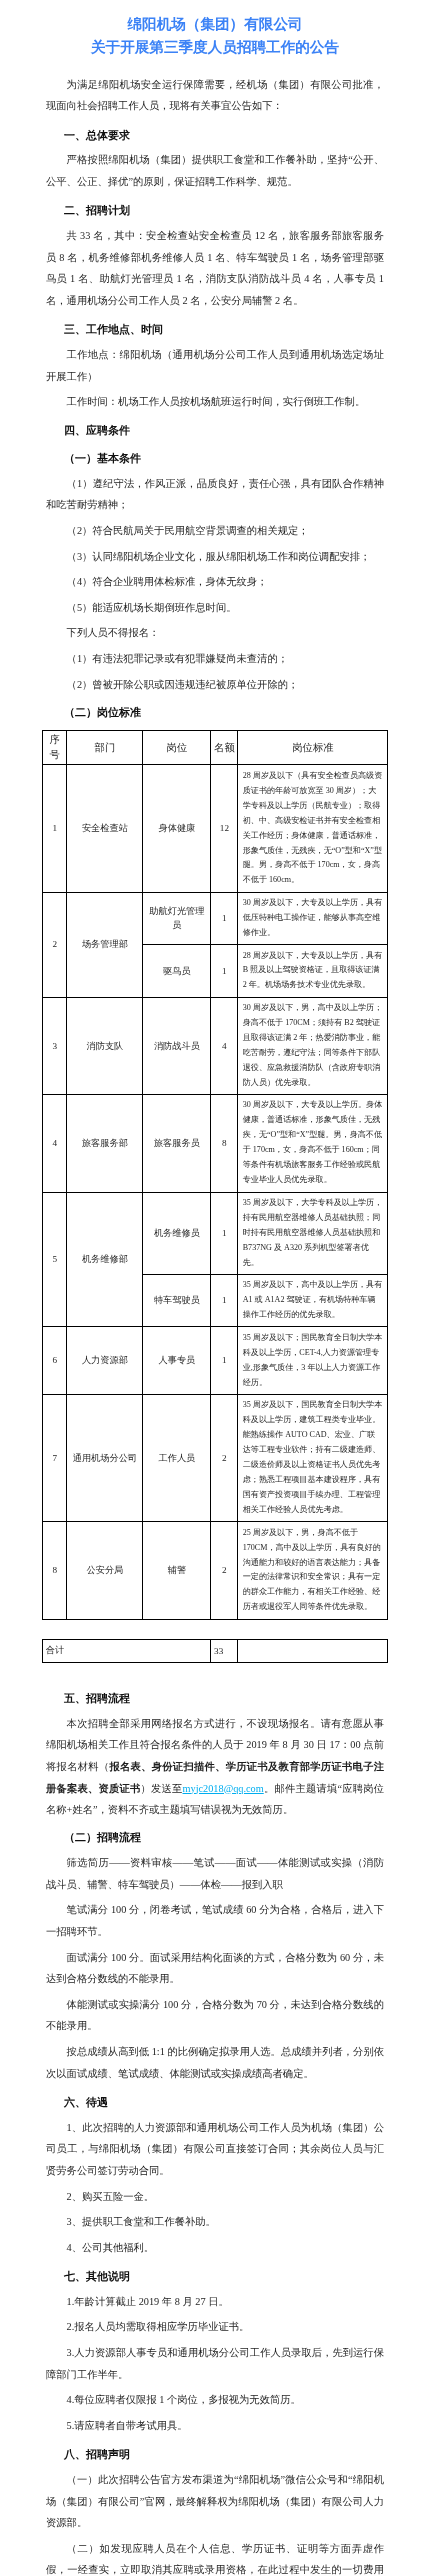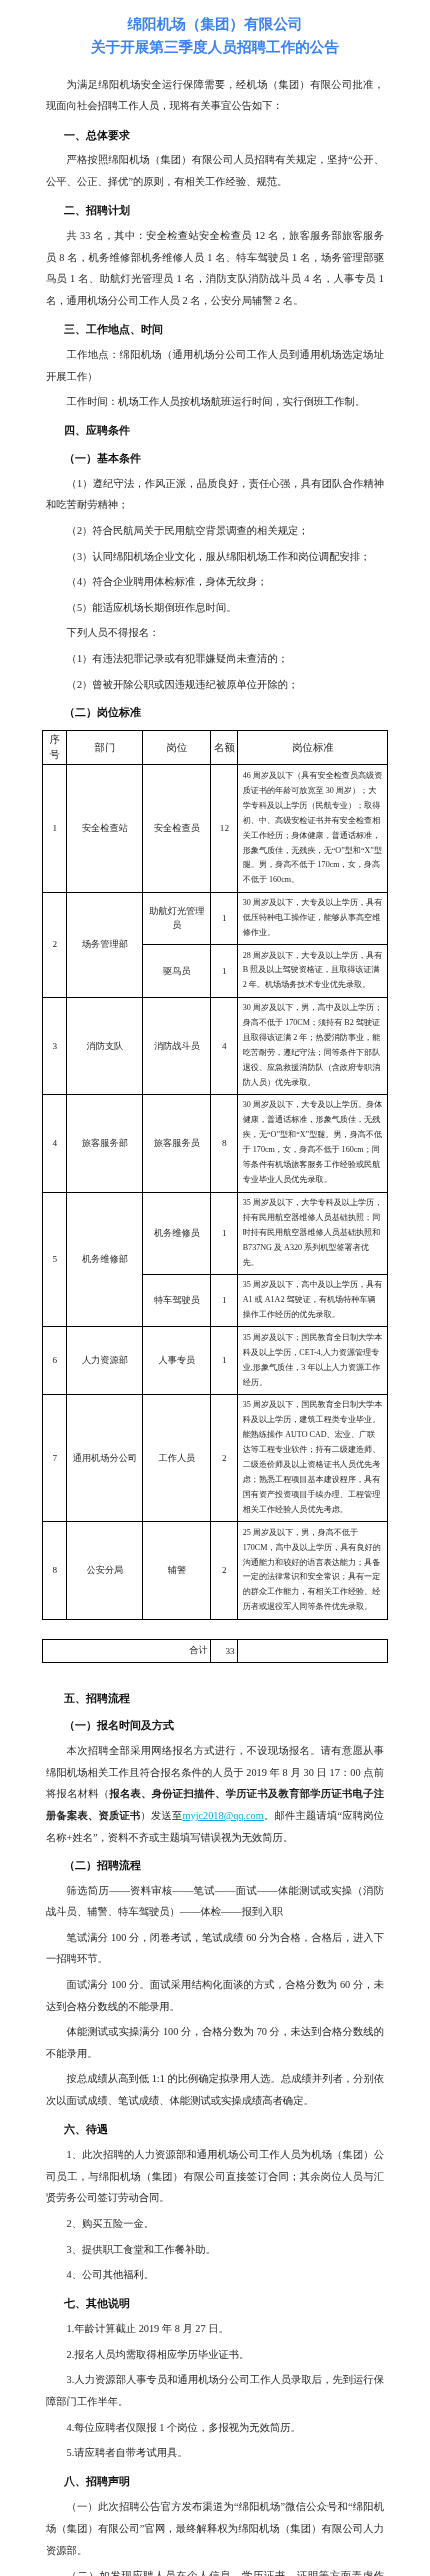--- a/index.html
+++ b/index.html
@@ -15,39 +15,39 @@
       line-height:1.9;text-indent:2em;margin:6.5px 0 3.3px 0;color:#111;}
   strong{font-weight:bold;}
   a.email{color:#00aef0;text-decoration:underline;cursor:pointer;}
   
   table.jobs{border-collapse:collapse;width:100%;margin-top:7.6px;table-layout:fixed;}
   table.jobs td,table.jobs th{border:0.8px solid #000;padding:2.2px 2.7px;vertical-align:middle;}
   table.jobs th{font-weight:normal;font-size:10.3px;text-align:center;line-height:1.4;}
   table.jobs td{font-size:9.2px;text-align:center;line-height:1.6;}
   table.jobs td.std{font-size:8.1px;text-align:left;line-height:1.85;padding:3.3px 4.3px;}
   table.total{border-collapse:collapse;width:100%;margin-top:19.5px;table-layout:fixed;}
-  table.total td{border:0.8px solid #000;padding:4.3px 2.7px;font-size:9.2px;text-align:right;}
+  table.total td{border:0.8px solid #000;padding:4.3px 2.7px;font-size:9.2px;text-align:left;}
   .after-table{margin-top:25px;}
 </style>
 </head>
 <body>
 
 <div class="page">
 
   <div class="doc-title">
     <div>绵阳机场（集团）有限公司</div>
     <div>关于开展第三季度人员招聘工作的公告</div>
   </div>
 
   <div class="body-text">
 
     <p class="p">为满足绵阳机场安全运行保障需要，经机场（集团）有限公司批准，现面向社会招聘工作人员，现将有关事宜公告如下：</p>
 
     <div class="h1">一、总体要求</div>
-    <p class="p">严格按照绵阳机场（集团）有限公司人员招聘有关规定，坚持“公开、公平、公正、择优”的原则，有相关工作经验、规范。</p>
+    <p class="p">严格按照绵阳机场（集团）提供职工食堂和工作餐补助，坚持“公开、公平、公正、择优”的原则，保证招聘工作科学、规范。</p>
 
     <div class="h1">二、招聘计划</div>
     <p class="p">共 33 名，其中：安全检查站安全检查员 12 名，旅客服务部旅客服务员 8 名，机务维修部机务维修人员 1 名、特车驾驶员 1 名，场务管理部驱鸟员 1 名、助航灯光管理员 1 名，消防支队消防战斗员 4 名，人事专员 1 名，通用机场分公司工作人员 2 名，公安分局辅警 2 名。</p>
 
     <div class="h1">三、工作地点、时间</div>
     <p class="p">工作地点：绵阳机场（通用机场分公司工作人员到通用机场选定场址开展工作）</p>
     <p class="p">工作时间：机场工作人员按机场航班运行时间，实行倒班工作制。</p>
 
     <div class="h1">四、应聘条件</div>
     <div class="h2">（一）基本条件</div>
@@ -75,23 +75,23 @@
           <th>部门</th>
           <th>岗位</th>
           <th>名额</th>
           <th>岗位标准</th>
         </tr>
       </thead>
       <tbody>
           <tr>
             <td>1</td>
             <td>安全检查站</td>
-            <td>安全检查员</td>
+            <td>身体健康</td>
             <td>12</td>
-            <td class="std">46 周岁及以下（具有安全检查员高级资质证书的年龄可放宽至 30 周岁）；大学专科及以上学历（民航专业）；取得初、中、高级安检证书并有安全检查相关工作经历；身体健康，普通话标准，形象气质佳，无残疾，无“O”型和“X”型腿。男，身高不低于 170cm，女，身高不低于 160cm。</td>
+            <td class="std">28 周岁及以下（具有安全检查员高级资质证书的年龄可放宽至 30 周岁）；大学专科及以上学历（民航专业）；取得初、中、高级安检证书并有安全检查相关工作经历；身体健康，普通话标准，形象气质佳，无残疾，无“O”型和“X”型腿。男，身高不低于 170cm，女，身高不低于 160cm。</td>
           </tr>
           <tr>
             <td rowspan="2">2</td>
             <td rowspan="2">场务管理部</td>
             <td>助航灯光管理员</td>
             <td>1</td>
             <td class="std">30 周岁及以下，大专及以上学历，具有低压特种电工操作证，能够从事高空维修作业。</td>
           </tr>
           <tr>
             <td>驱鸟员</td>
@@ -159,21 +159,20 @@
       <tbody>
         <tr>
           <td colspan="3">合计</td>
           <td>33</td>
           <td></td>
         </tr>
       </tbody>
     </table>
 
     <div class="h1 after-table">五、招聘流程</div>
-    <div class="h2">（一）报名时间及方式</div>
     <p class="p"><span>本次招聘全部采用网络报名方式进行，不设现场报名。请有意愿从事绵阳机场相关工作且符合报名条件的人员于 2019 年 8 月 30 日 17：00 点前将报名材料（</span><strong>报名表、身份证扫描件、学历证书及教育部学历证书电子注册备案表、资质证书</strong><span>）发送至</span><a class="email">myjc2018@qq.com</a><span>。邮件主题请填“应聘岗位名称+姓名”，资料不齐或主题填写错误视为无效简历。</span></p>
     <div class="h2">（二）招聘流程</div>
     <p class="p">筛选简历——资料审核——笔试——面试——体能测试或实操（消防战斗员、辅警、特车驾驶员）——体检——报到入职</p>
     <p class="p">笔试满分 100 分，闭卷考试，笔试成绩 60 分为合格，合格后，进入下一招聘环节。</p>
     <p class="p">面试满分 100 分。面试采用结构化面谈的方式，合格分数为 60 分，未达到合格分数线的不能录用。</p>
     <p class="p">体能测试或实操满分 100 分，合格分数为 70 分，未达到合格分数线的不能录用。</p>
     <p class="p">按总成绩从高到低 1:1 的比例确定拟录用人选。总成绩并列者，分别依次以面试成绩、笔试成绩、体能测试或实操成绩高者确定。</p>
 
     <div class="h1">六、待遇</div>
     <p class="p">1、此次招聘的人力资源部和通用机场公司工作人员为机场（集团）公司员工，与绵阳机场（集团）有限公司直接签订合同；其余岗位人员与汇贤劳务公司签订劳动合同。</p>

